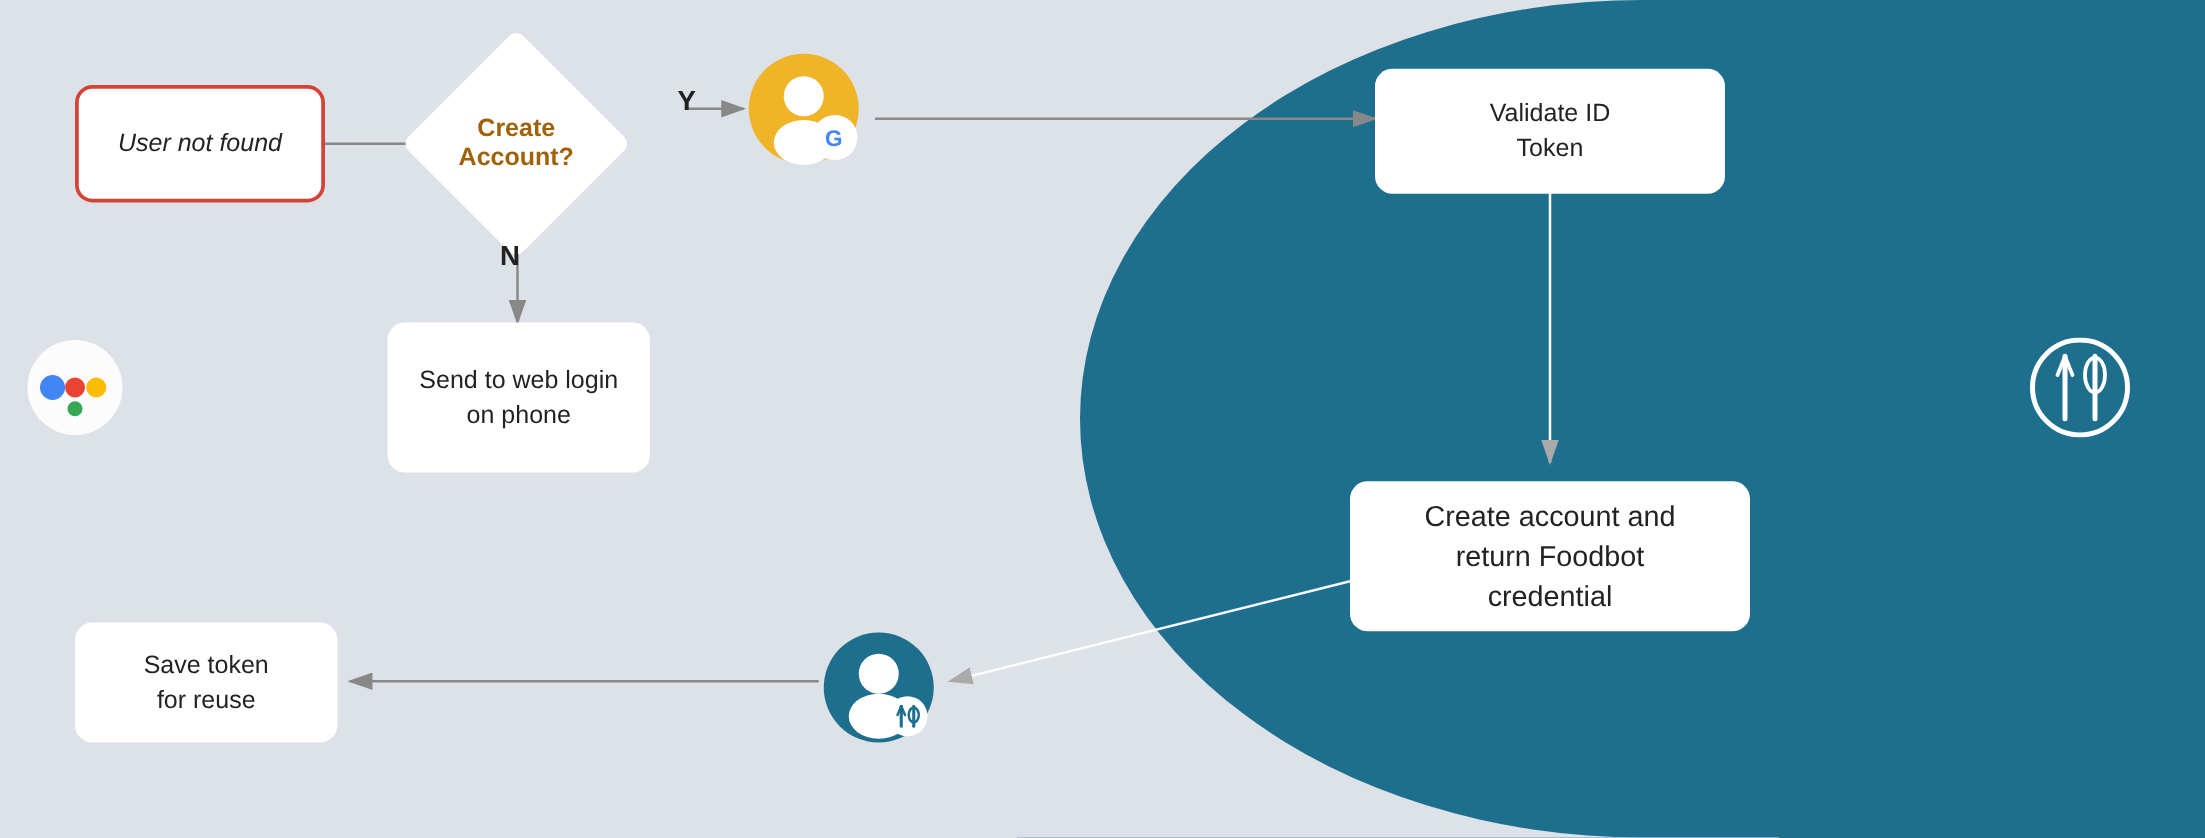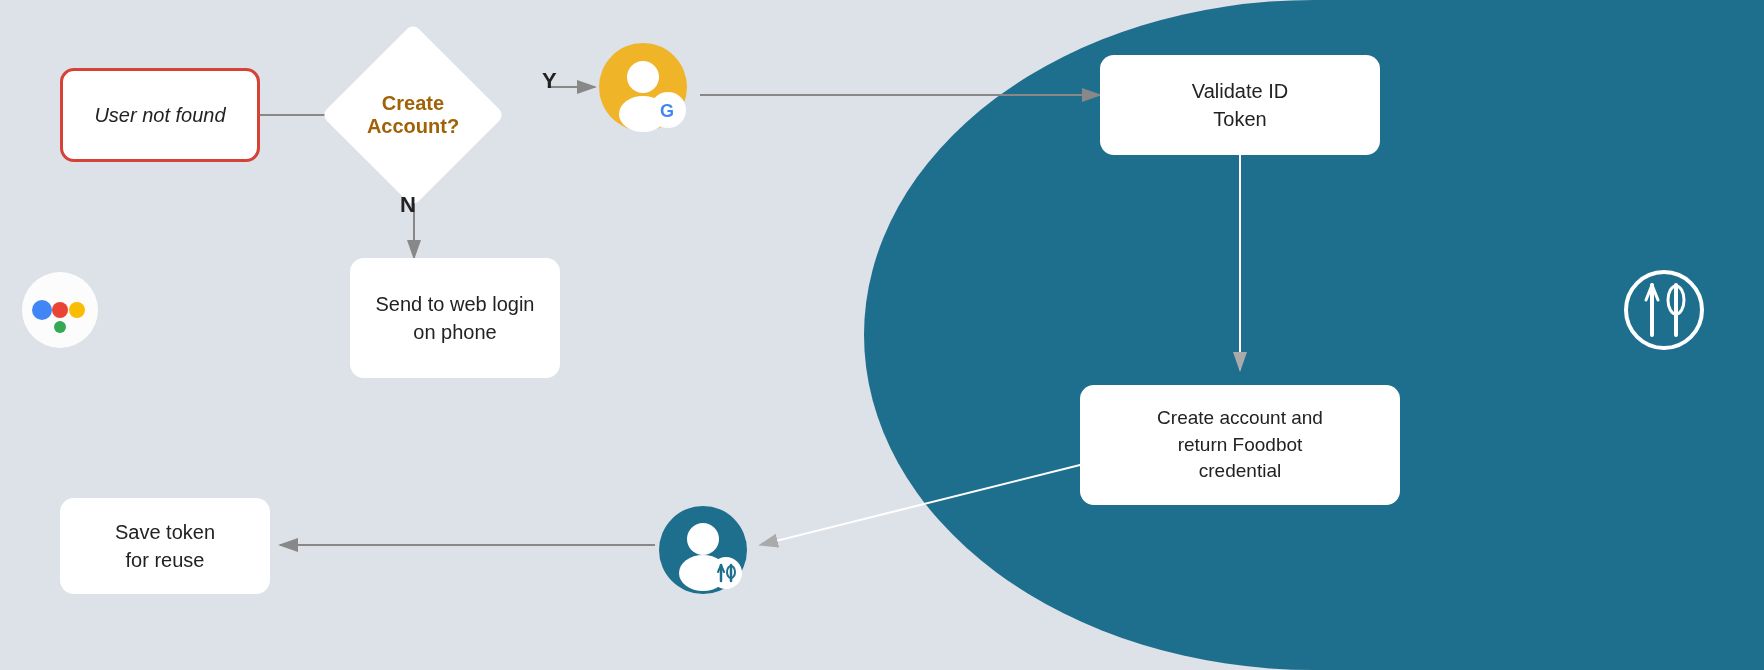--- a/index.html
+++ b/index.html
@@ -154,30 +154,30 @@
 
 <div class="diamond-container" style="position:absolute; left:348px; top:50px; width:130px; height:130px;">
   <div class="diamond"></div>
   <div class="diamond-label">Create<br>Account?</div>
 </div>
 
 <div class="label-y" style="position:absolute; left:542px; top:68px;">Y</div>
 
 <div class="label-n" style="position:absolute; left:400px; top:192px;">N</div>
 
-<div class="node" style="left:310px; top:258px; width:210px; height:120px;margin-left:40px;">
+<div class="node" style="left:310px; top:258px; width:210px; height:120px;">
   <div class="box" style="width:210px; height:120px; font-size:20px; display:flex; align-items:center; justify-content:center;">Send to web login<br>on phone</div>
 </div>
 
 <div class="node" style="left:1100px; top:55px; width:280px; height:100px;">
   <div class="box" style="width:280px; height:100px; font-size:20px; display:flex; align-items:center; justify-content:center;">Validate ID<br>Token</div>
 </div>
 
 <div class="node" style="left:1080px; top:370px; width:320px; height:120px;">
-  <div class="box" style="width:320px; height:120px; font-size:19px; display:flex; align-items:center; justify-content:center;margin-top:30px;">Create account and<br>return Foodbot<br>credential</div>
+  <div class="box" style="width:320px; height:120px; font-size:23px; display:flex; align-items:center; justify-content:center;margin-top:30px;">Create account and<br>return Foodbot<br>credential</div>
 </div>
 
 <div class="node" style="left:60px; top:498px; width:210px; height:96px;border-radius:22px;">
   <div class="box" style="width:210px; height:96px; font-size:20px; display:flex; align-items:center; justify-content:center;">Save token<br>for reuse</div>
 </div>
 
 <div class="assistant-icon">
   <svg width="80" height="80" viewBox="0 0 80 80">
     <circle cx="40" cy="40" r="38" fill="white" opacity="0.9"></circle>
 

